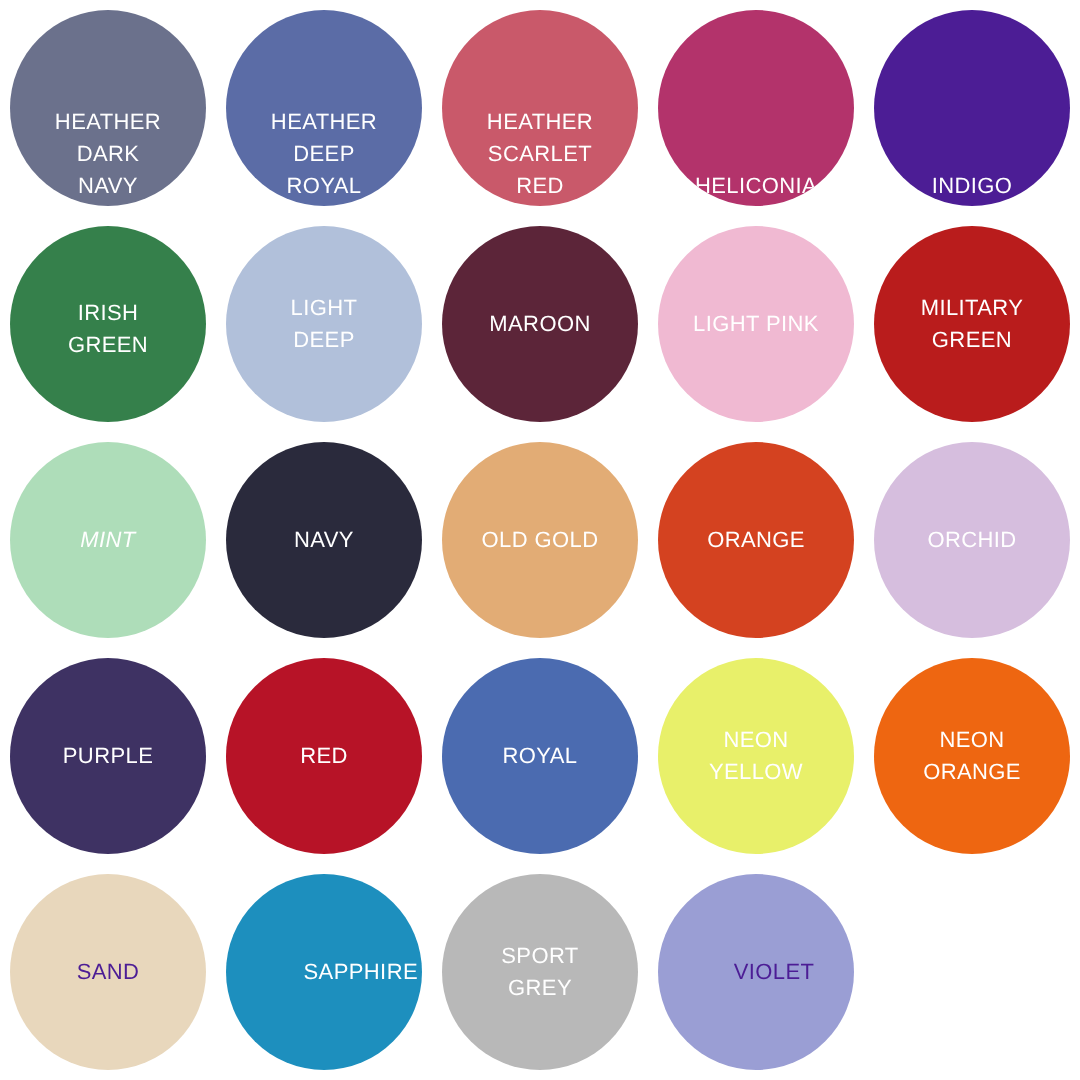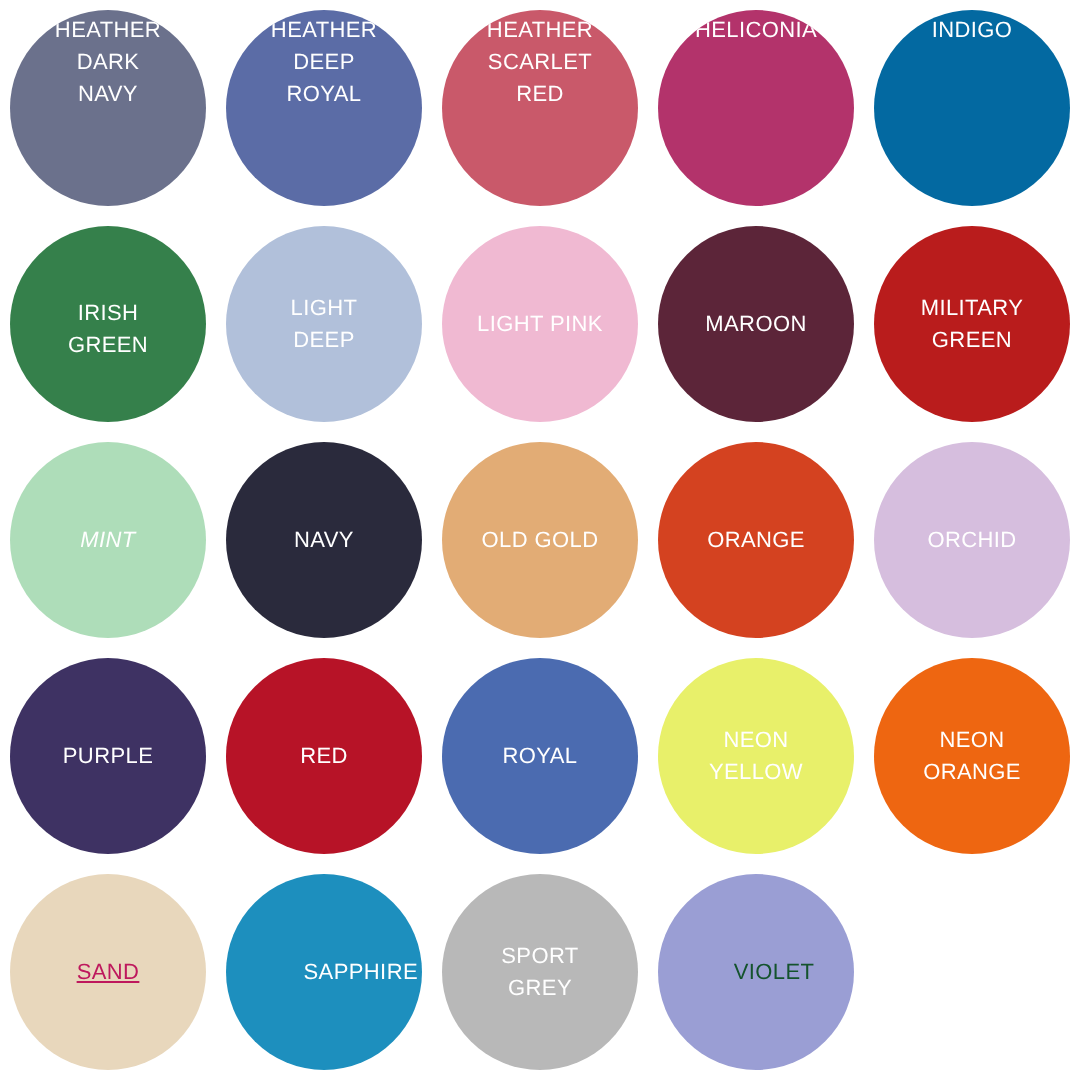--- a/index.html
+++ b/index.html
@@ -45,21 +45,21 @@
     font-family: "Liberation Sans", sans-serif;
     font-size: 22px;
     line-height: 1.45;
     font-weight: 400;
     text-align: center;
     letter-spacing: 0.4px;
     white-space: pre-line;
     text-rendering: geometricPrecision;
   }
   
-  .row-1 .swatch-circle { align-items: flex-start; }
+  .row-1 .swatch-circle { align-items: flex-end; }
 </style>
 </head>
 <body>
 
 <div id="swatch-grid">
     <div class="swatch-cell row-1">
       <div class="swatch-circle" style="background: rgb(107, 113, 140);">
         <span class="swatch-label" style="color: rgb(255, 255, 255);">HEATHER
 DARK
 NAVY</span>
@@ -78,44 +78,44 @@
 SCARLET
 RED</span>
       </div>
     </div>
     <div class="swatch-cell row-1">
       <div class="swatch-circle" style="background: rgb(179, 51, 107);">
         <span class="swatch-label" style="color: rgb(255, 255, 255);">HELICONIA</span>
       </div>
     </div>
     <div class="swatch-cell row-1">
-      <div class="swatch-circle" style="background: #0369a1;">
+      <div class="swatch-circle" style="background: #4c1d95;">
         <span class="swatch-label" style="color: rgb(255, 255, 255);">INDIGO</span>
       </div>
     </div>
     <div class="swatch-cell row-2">
       <div class="swatch-circle" style="background: rgb(53, 128, 75);">
         <span class="swatch-label" style="color: rgb(255, 255, 255); margin-top: 10px;">IRISH
 GREEN</span>
       </div>
     </div>
     <div class="swatch-cell row-2">
       <div class="swatch-circle" style="background: rgb(177, 192, 218);">
         <span class="swatch-label" style="color: rgb(255, 255, 255);">LIGHT
 DEEP</span>
       </div>
     </div>
     <div class="swatch-cell row-2">
-      <div class="swatch-circle" style="background: rgb(240, 185, 210);">
-        <span class="swatch-label" style="color: rgb(255, 255, 255);">LIGHT PINK</span>
+      <div class="swatch-circle" style="background: rgb(92, 37, 57);">
+        <span class="swatch-label" style="color: rgb(255, 255, 255);">MAROON</span>
       </div>
     </div>
     <div class="swatch-cell row-2">
-      <div class="swatch-circle" style="background: rgb(92, 37, 57);">
-        <span class="swatch-label" style="color: rgb(255, 255, 255);">MAROON</span>
+      <div class="swatch-circle" style="background: rgb(240, 185, 210);">
+        <span class="swatch-label" style="color: rgb(255, 255, 255);">LIGHT PINK</span>
       </div>
     </div>
     <div class="swatch-cell row-2">
       <div class="swatch-circle" style="background: #b91c1c;">
         <span class="swatch-label" style="color: rgb(255, 255, 255);">MILITARY
 GREEN</span>
       </div>
     </div>
     <div class="swatch-cell row-3">
       <div class="swatch-circle" style="background: rgb(174, 221, 185);">
@@ -164,32 +164,32 @@
       </div>
     </div>
     <div class="swatch-cell row-4">
       <div class="swatch-circle" style="background: rgb(238, 102, 17);">
         <span class="swatch-label" style="color: rgb(255, 255, 255);">NEON
 ORANGE</span>
       </div>
     </div>
     <div class="swatch-cell row-5">
       <div class="swatch-circle" style="background: rgb(232, 215, 188);">
-        <span class="swatch-label" style="color: #be185d; text-decoration: underline;">SAND</span>
+        <span class="swatch-label" style="color: #4c1d95;">SAND</span>
       </div>
     </div>
     <div class="swatch-cell row-5">
       <div class="swatch-circle" style="background: rgb(29, 143, 190); justify-content: flex-end;">
         <span class="swatch-label" style="color: rgb(255, 255, 255);">SAPPHIRE</span>
       </div>
     </div>
     <div class="swatch-cell row-5">
       <div class="swatch-circle" style="background: rgb(184, 184, 184);">
         <span class="swatch-label" style="color: rgb(255, 255, 255);">SPORT
 GREY</span>
       </div>
     </div>
     <div class="swatch-cell row-5">
       <div class="swatch-circle" style="background: rgb(154, 158, 212);">
-        <span class="swatch-label" style="color: #14532d; margin-left: 36px;">VIOLET</span>
+        <span class="swatch-label" style="color: #4c1d95; margin-left: 36px;">VIOLET</span>
       </div>
     </div>
   </div>
 
 </body></html>

